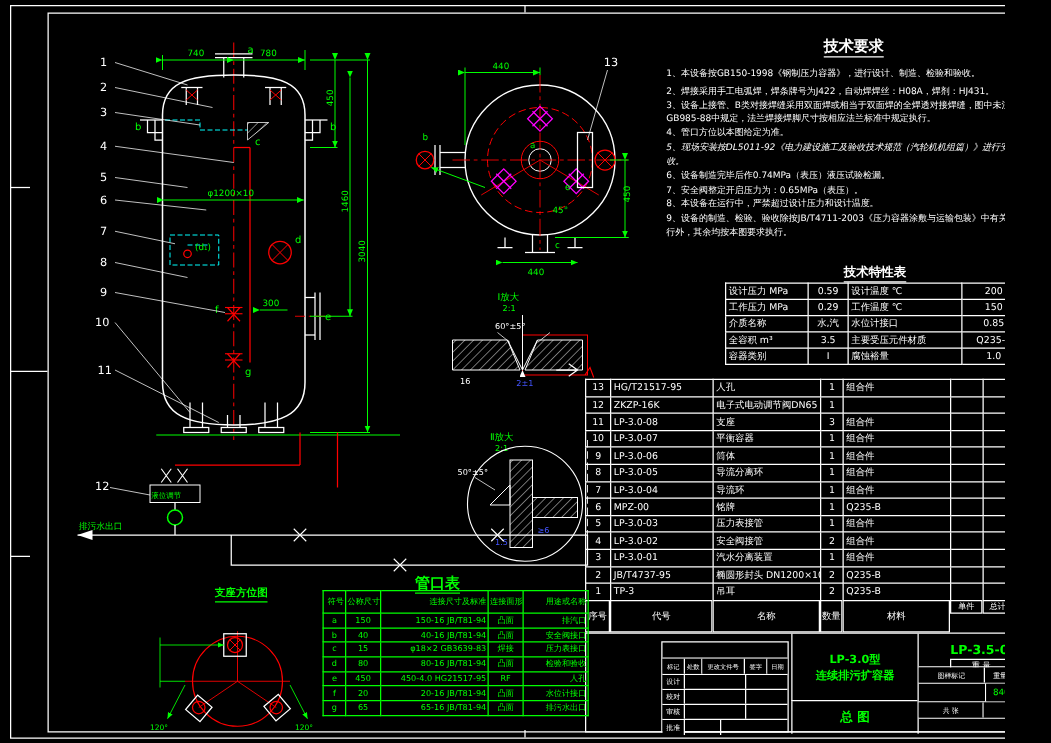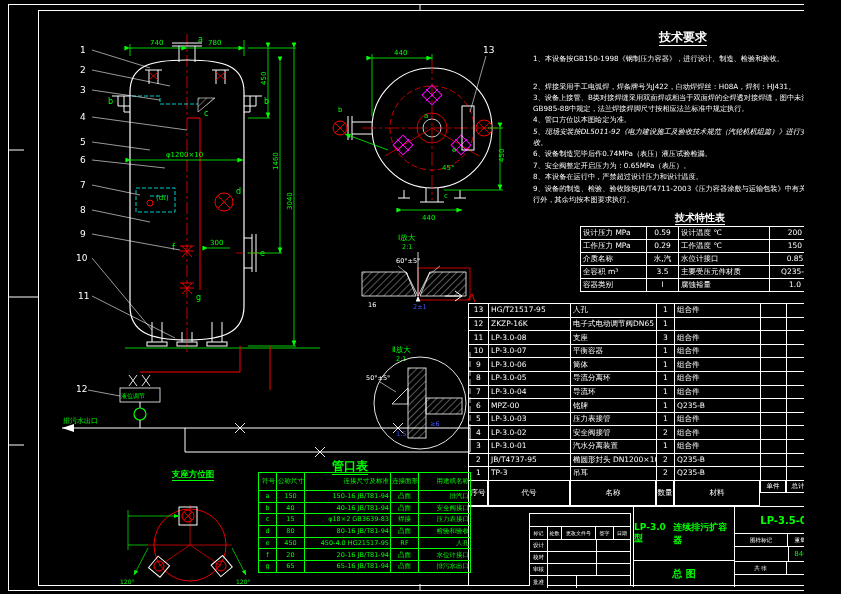--- a/index.html
+++ b/index.html
@@ -321,21 +321,21 @@
       <text x="121" y="398" fill="#0f0" font-size="6">液位调节</text>
       <text x="63" y="423" fill="#0f0" font-size="7">排污水出口</text>
     </g>
   </svg>
 
   <div class="abs" style="left:533px;top:26px;width:300px;">
     <div style="text-align:center;margin-bottom:8px;">
       <span class="title-underline" style="font-size:12px;font-weight:bold;">技术要求</span>
     </div>
     <div id="req-list" style="font-size:7.2px;line-height:10.6px;">
-        <div style="margin-bottom: 17px;">1、本设备按GB150-1998《钢制压力容器》，进行设计、制造、检验和验收。</div>
+        <div style="margin-bottom: 3px;">1、本设备按GB150-1998《钢制压力容器》，进行设计、制造、检验和验收。</div>
         <div style="margin-bottom: 1px;">2、焊接采用手工电弧焊，焊条牌号为J422，自动焊焊丝：H08A，焊剂：HJ431。</div>
         <div style="margin-bottom: 1px;">3、设备上接管、B类对接焊缝采用双面焊或相当于双面焊的全焊透对接焊缝，图中未注焊缝按GB985-88中规定，法兰焊接焊脚尺寸按相应法兰标准中规定执行。</div>
         <div style="margin-bottom: 1px;">4、管口方位以本图给定为准。</div>
         <div style="margin-bottom: 1px; font-style: italic;">5、现场安装按DL5011-92《电力建设施工及验收技术规范（汽轮机机组篇）》进行安装及验收。</div>
         <div style="margin-bottom: 1px;">6、设备制造完毕后作0.74MPa（表压）液压试验检漏。</div>
         <div style="margin-bottom: 1px;">7、安全阀整定开启压力为：0.65MPa（表压）。</div>
         <div style="margin-bottom: 1px;">8、本设备在运行中，严禁超过设计压力和设计温度。</div>
         <div style="margin-bottom: 1px;">9、设备的制造、检验、验收除按JB/T4711-2003《压力容器涂敷与运输包装》中有关规定执行外，其余均按本图要求执行。</div>
       </div>
   </div>
@@ -528,21 +528,21 @@
         </tr>
       </tbody>
   </table>
 
   <div class="abs" style="left:468px;top:480px;width:370px;height:26px;display:flex;">
     <div class="hdrcell" style="width:20px;">序号</div>
     <div class="hdrcell" style="width:82px;">代号</div>
     <div class="hdrcell" style="width:86px;">名称</div>
     <div class="hdrcell" style="width:18px;">数量</div>
     <div class="hdrcell" style="width:86px;">材料</div>
-    <div style="width:50px;display:flex;box-sizing:border-box;gap:36px;">
+    <div style="width:50px;display:flex;flex-direction:column;box-sizing:border-box;gap:36px;">
       <div style="display:flex;height:13px;">
         <div class="hdrcell" style="width:26px;font-size:6.5px;">单件</div>
         <div class="hdrcell" style="width:24px;font-size:6.5px;">总计</div>
       </div>
       <div class="hdrcell" style="height:13px;font-size:6.5px;">重 量</div>
     </div>
     <div class="hdrcell" style="width:28px;flex:1;">备注</div>
   </div>
 
   <div class="abs" style="left:468px;top:506px;width:370px;height:80px;border:1px solid #fff;box-sizing:border-box;">
@@ -571,21 +571,21 @@
         <div style="width:48px;border-right:1px solid #fff;"></div>
           <div style="flex:1;"></div>
       </div>
       <div style="display:flex;height:12px;">
         <div class="hdrcell" style="width:18px;font-size:5.5px;border:none;border-right:1px solid #fff;">批准</div>
         <div style="width:28px;border-right:1px solid #fff;"></div>
           <div style="flex:1;"></div>
       </div>
     </div>
 
-    <div class="abs" style="left:164px;top:0;width:101px;height:54px;border-left:1px solid #fff;border-bottom:1px solid #fff;box-sizing:border-box;display:flex;flex-direction:row;align-items:center;justify-content:center;">
+    <div class="abs" style="left:164px;top:0;width:101px;height:54px;border-left:1px solid #fff;border-bottom:1px solid #fff;box-sizing:border-box;display:flex;flex-direction:column;align-items:center;justify-content:center;">
       <div class="gtxt" style="font-size:9px;font-weight:bold;">LP-3.0型</div>
       <div class="gtxt" style="font-size:9px;font-weight:bold;">连续排污扩容器</div>
     </div>
     <div class="abs" style="left:164px;top:54px;width:101px;height:26px;border-left:1px solid #fff;box-sizing:border-box;display:flex;align-items:center;justify-content:center;">
       <div class="gtxt" style="font-size:10px;font-weight:bold;">总 图</div>
     </div>
 
     <div class="abs" style="left:265px;top:0;width:105px;height:80px;border-left:1px solid #fff;box-sizing:border-box;">
       <div style="height:26px;border-bottom:1px solid #fff;display:flex;align-items:center;justify-content:center;">
         <span class="gtxt" style="font-size:10px;font-weight:bold;">LP-3.5-00</span>

